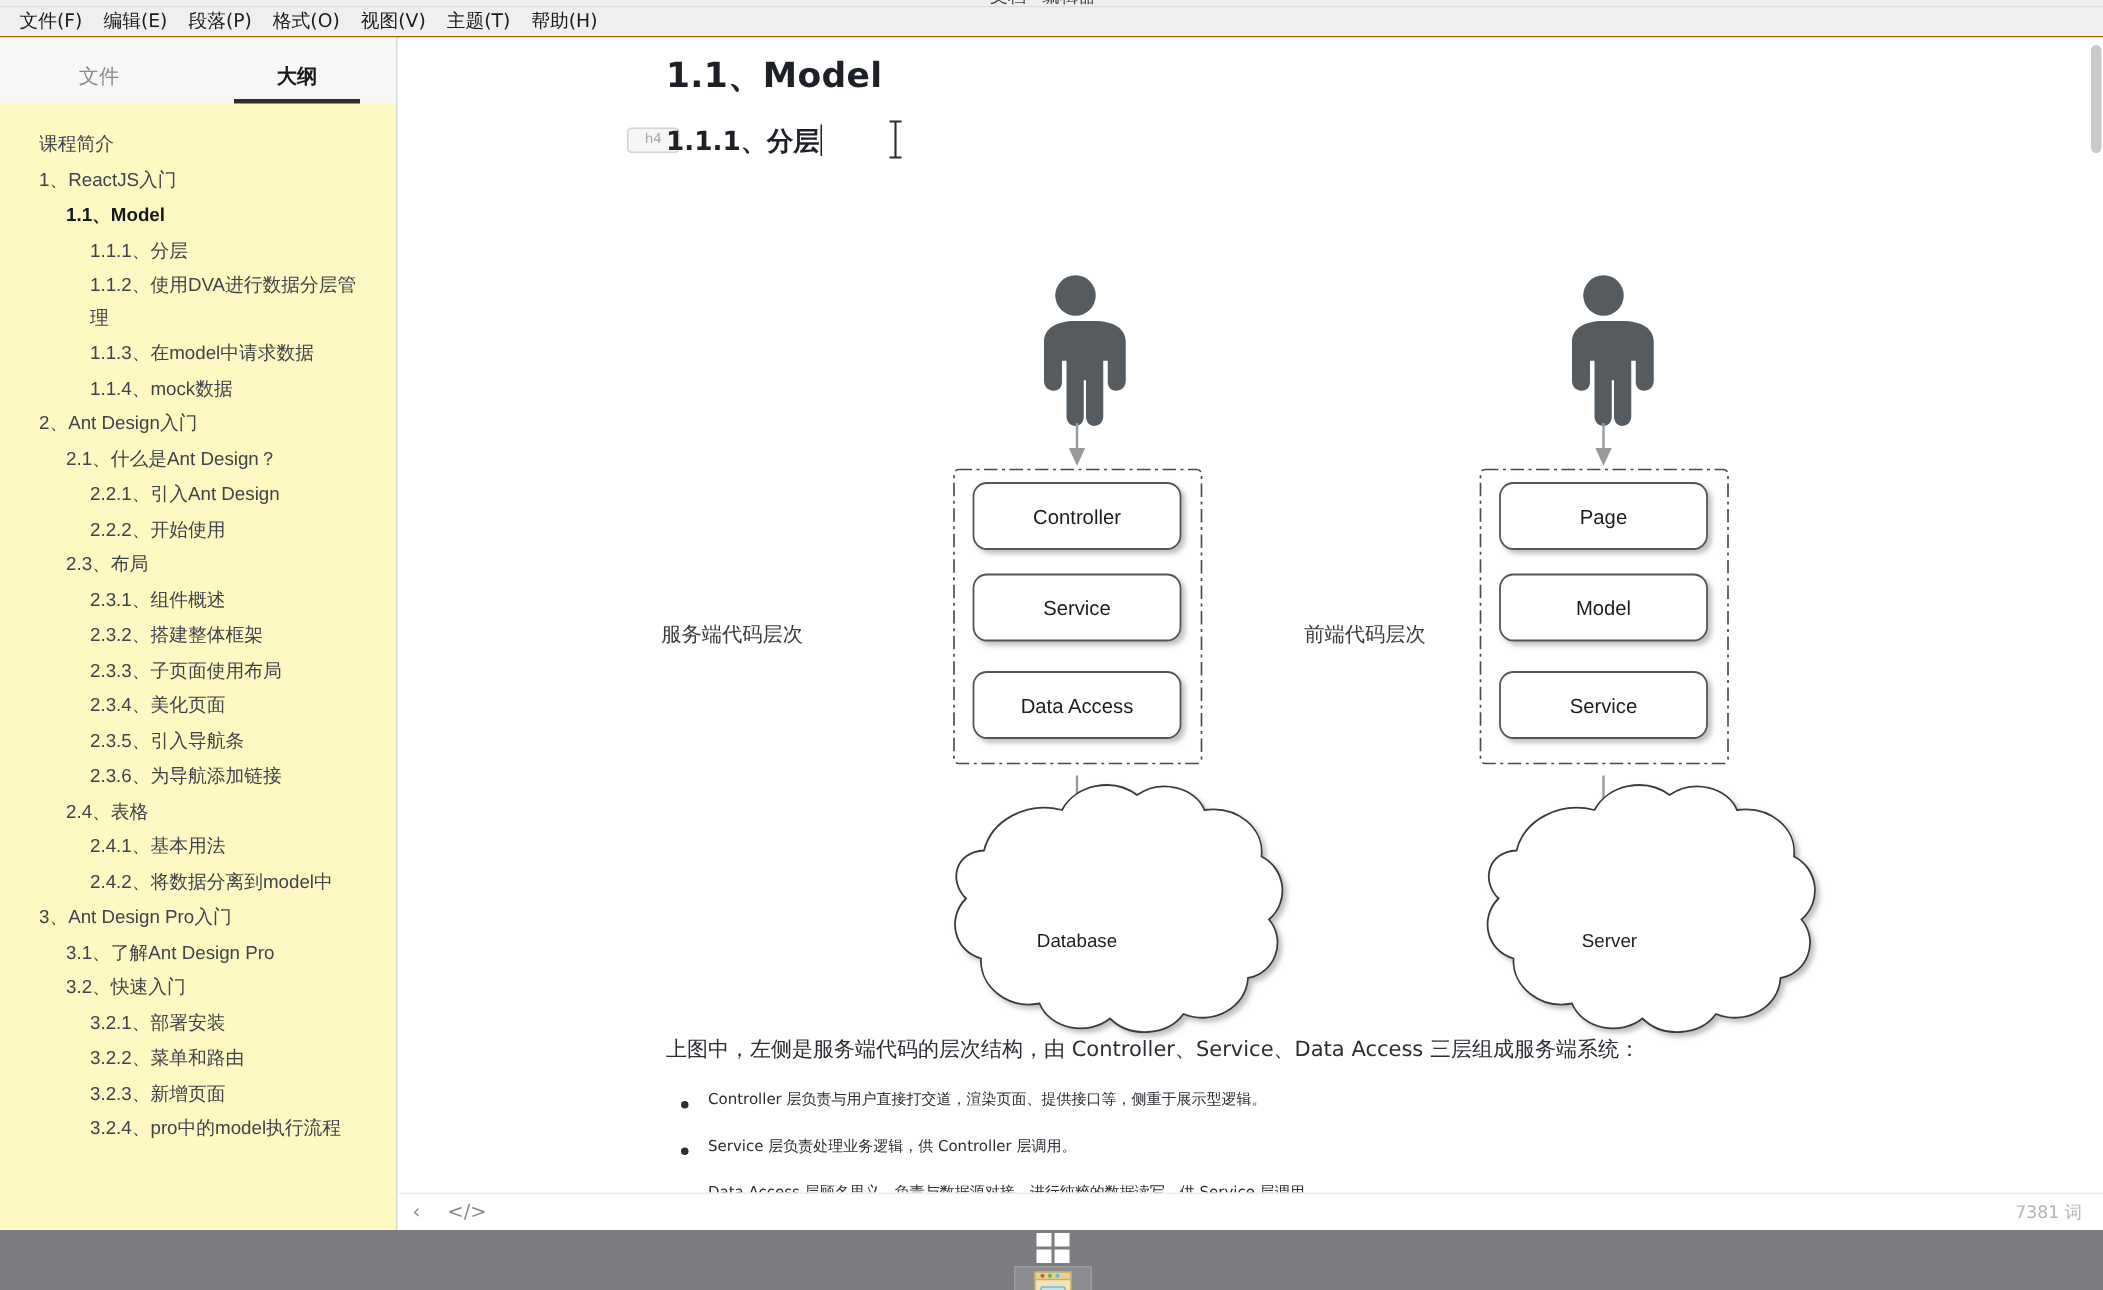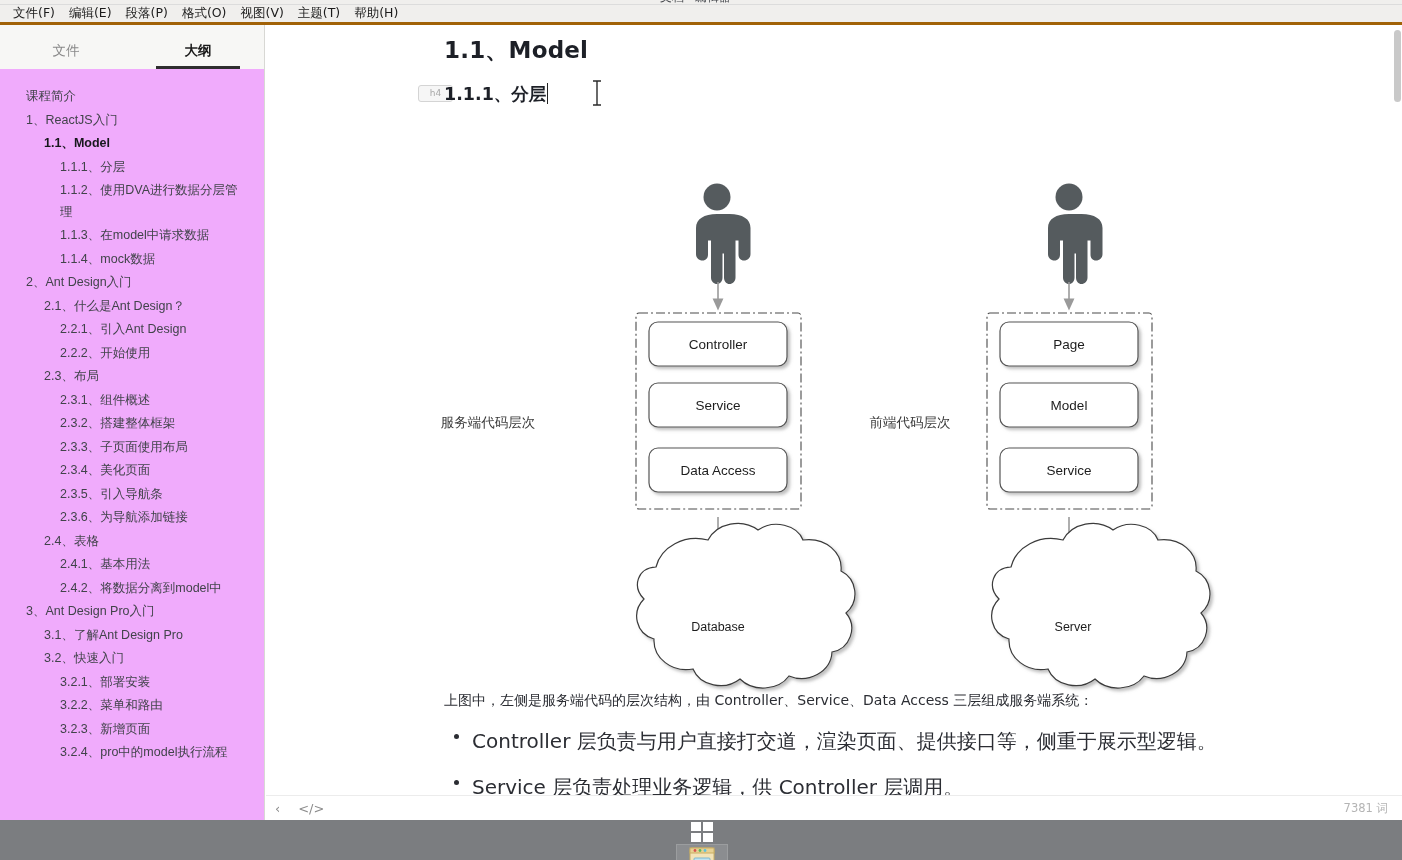--- a/index.html
+++ b/index.html
@@ -22,32 +22,32 @@
     position: absolute; left: 660px; top: -11px;
     font-size: 12px; color: #44474c; white-space: nowrap;
   }
 
   
   .menubar {
     position: absolute; top: 5px; left: 0; width: 1402px; height: 20px;
     background: #f0efed;
     display: flex; align-items: center;
     padding-left: 6px;
-    border-bottom: 3px solid #a16207;
+    border-bottom: 1px solid #a16207;
   }
   .menu-item {
     font-size: 12.5px; color: #1b1b1b;
     padding: 1px 7px; cursor: default; white-space: nowrap;
     font-family: "DejaVu Sans", sans-serif;
   }
 
   
   .sidebar {
     position: absolute; top: 25px; left: 0; width: 265px; height: 795px;
-    background: #f0abfc;
+    background: #fef9c3;
     border-right: 1px solid #d8d8d4;
     overflow: hidden;
   }
   .sidebar-tabs {
     display: flex; height: 44px; align-items: flex-end;
     background: #f7f7f5;
   }
   .sb-tab {
     flex: 1; text-align: center; font-size: 13.5px;
     padding-bottom: 9px; color: #8a8a8a; position: relative;
@@ -116,21 +116,21 @@
   
   .body-block { position: absolute; left: 178px; top: 665px; width: 880px; }
   .para {
     font-size: 14px; color: #2b2d33; line-height: 1.55;
     font-family: "DejaVu Sans", sans-serif; margin-bottom: 14px;
     white-space: nowrap;
   }
   ul.bullets { list-style: none; margin: 0; padding: 0; }
   ul.bullets li {
     position: relative; padding-left: 28px; margin-bottom: 16px;
-    font-size: 20px; color: #2b2d33; line-height: 1.5;
+    font-size: 10px; color: #2b2d33; line-height: 1.5;
     font-family: "DejaVu Sans", sans-serif; white-space: nowrap;
   }
   ul.bullets li::before {
     content: ""; position: absolute; left: 10px; top: 8px;
     width: 5px; height: 5px; border-radius: 50%; background: #2b2d33;
   }
 
   
   .statusbar {
     position: absolute; left: 266px; top: 795px; width: 1136px; height: 25px;

